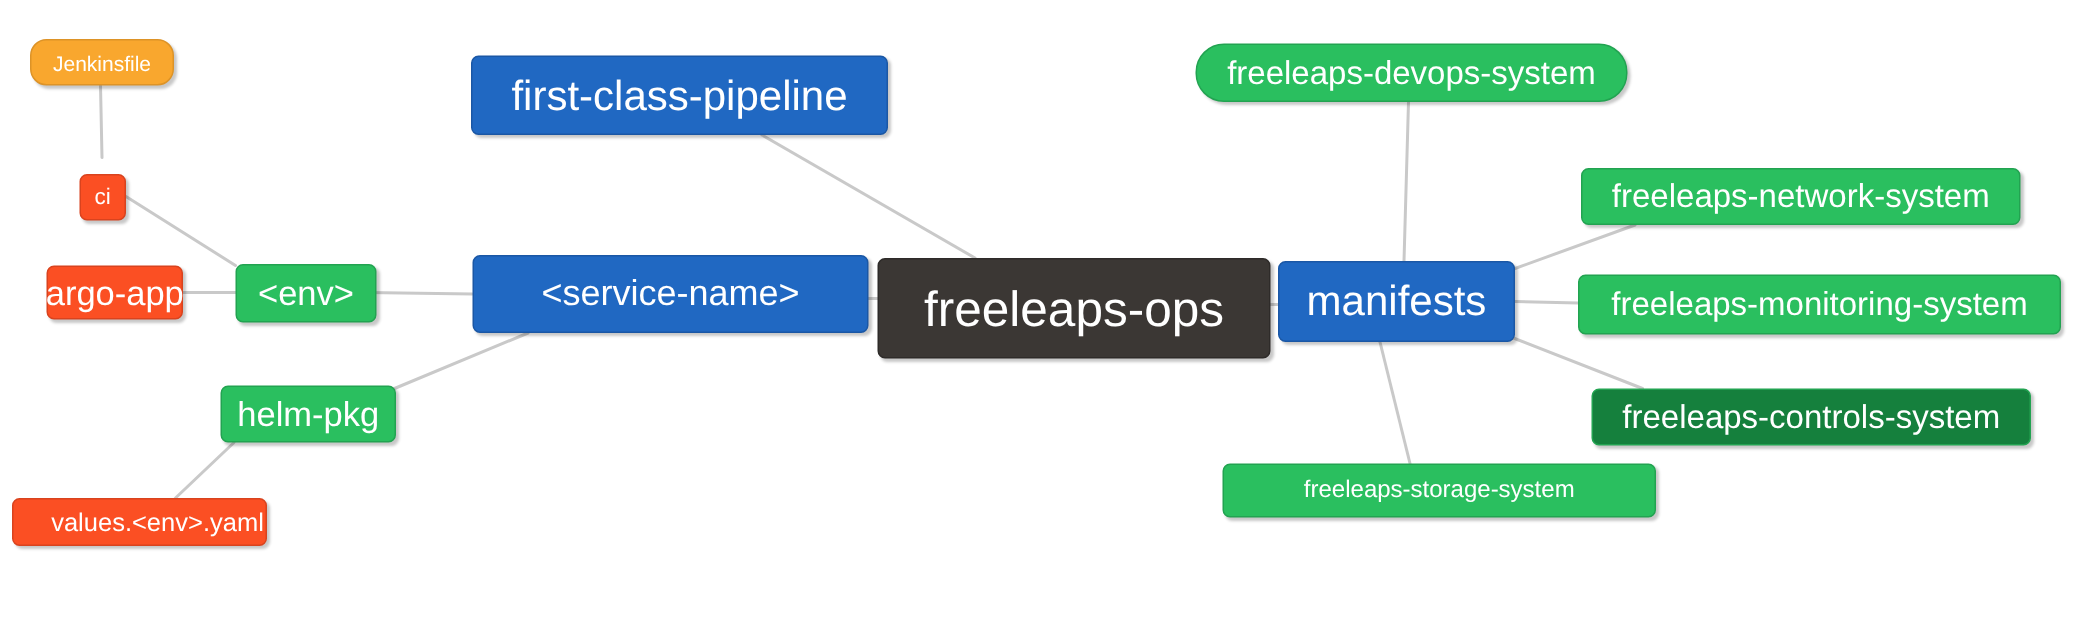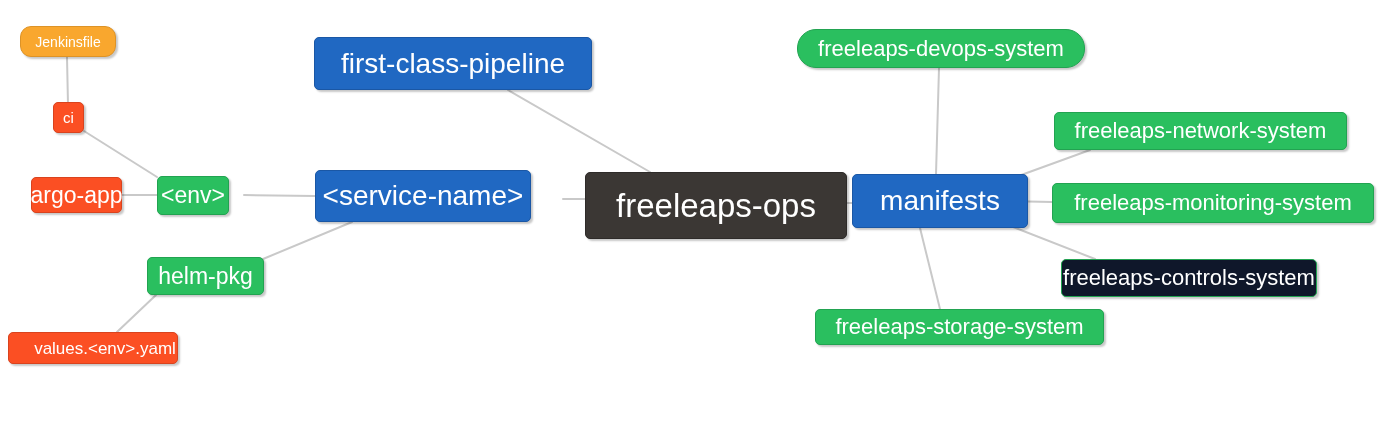--- a/index.html
+++ b/index.html
@@ -55,27 +55,27 @@
       <line x1="847" y1="203" x2="852" y2="203" stroke="#C9C9C9" stroke-width="2" stroke-linecap="round"></line>
       <line x1="936" y1="174" x2="939" y2="68" stroke="#C9C9C9" stroke-width="2" stroke-linecap="round"></line>
       <line x1="1010" y1="179" x2="1090" y2="150" stroke="#C9C9C9" stroke-width="2" stroke-linecap="round"></line>
       <line x1="1010" y1="201" x2="1052" y2="202" stroke="#C9C9C9" stroke-width="2" stroke-linecap="round"></line>
       <line x1="1008" y1="225" x2="1095" y2="259" stroke="#C9C9C9" stroke-width="2" stroke-linecap="round"></line>
       <line x1="920" y1="228" x2="940" y2="309" stroke="#C9C9C9" stroke-width="2" stroke-linecap="round"></line>
     </svg>
   <div class="nodes">
       <div class="node" style="left: 585px; top: 172px; width: 262px; height: 67px; font-size: 33px; background: rgb(59, 55, 52); border-color: rgb(46, 43, 41); color: rgb(255, 255, 255);">freeleaps-ops</div>
       <div class="node" style="left: 314px; top: 37px; width: 278px; height: 53px; font-size: 28px; background: rgb(32, 104, 194); border-color: rgb(26, 87, 165); color: rgb(255, 255, 255);">first-class-pipeline</div>
-      <div class="node" style="left: 315px; top: 170px; width: 216px; height: 52px; font-size: 28px; background: rgb(32, 104, 194); border-color: rgb(26, 87, 165); color: rgb(255, 255, 255);">&lt;service-name&gt;</div>
-      <div class="node" style="left: 852px; top: 174px; width: 176px; height: 54px; font-size: 28px; background: rgb(32, 104, 194); border-color: rgb(26, 87, 165); color: rgb(255, 255, 255);">manifests</div>
-      <div class="node" style="left: 157px; top: 176px; width: 72px; height: 39px; font-size: 23px; background: rgb(42, 191, 95); border-color: rgb(34, 163, 81); color: rgb(255, 255, 255);">&lt;env&gt;</div>
+      <div class="node" style="left: 315px; top: 170px; width: 264px; height: 52px; font-size: 24px; background: rgb(32, 104, 194); border-color: rgb(26, 87, 165); color: rgb(255, 255, 255);">&lt;service-name&gt;</div>
+      <div class="node" style="left: 852px; top: 174px; width: 158px; height: 54px; font-size: 28px; background: rgb(32, 104, 194); border-color: rgb(26, 87, 165); color: rgb(255, 255, 255);">manifests</div>
+      <div class="node" style="left: 157px; top: 176px; width: 94px; height: 39px; font-size: 23px; background: rgb(42, 191, 95); border-color: rgb(34, 163, 81); color: rgb(255, 255, 255);">&lt;env&gt;</div>
       <div class="node" style="left: 147px; top: 257px; width: 117px; height: 38px; font-size: 23px; background: rgb(42, 191, 95); border-color: rgb(34, 163, 81); color: rgb(255, 255, 255);">helm-pkg</div>
-      <div class="node" style="left: 53px; top: 102px; width: 31px; height: 31px; font-size: 15px; background: rgb(251, 79, 35); border-color: rgb(217, 67, 30); color: rgb(255, 255, 255);">ci</div>
+      <div class="node" style="left: 53px; top: 116px; width: 31px; height: 31px; font-size: 15px; background: rgb(251, 79, 35); border-color: rgb(217, 67, 30); color: rgb(255, 255, 255);">ci</div>
       <div class="node" style="left: 31px; top: 177px; width: 91px; height: 36px; font-size: 23px; background: rgb(251, 79, 35); border-color: rgb(217, 67, 30); color: rgb(255, 255, 255);">argo-app</div>
       <div class="node" style="left: 8px; top: 332px; width: 170px; height: 32px; font-size: 17px; background: rgb(251, 79, 35); border-color: rgb(217, 67, 30); color: rgb(255, 255, 255); padding-left: 24px;">values.&lt;env&gt;.yaml</div>
       <div class="node" style="left: 20px; top: 26px; width: 96px; height: 31px; font-size: 14px; background: rgb(249, 167, 46); border-color: rgb(221, 147, 39); color: rgb(255, 255, 255); border-radius: 11px;">Jenkinsfile</div>
       <div class="node" style="left: 797px; top: 29px; width: 288px; height: 39px; font-size: 22px; background: rgb(42, 191, 95); border-color: rgb(34, 163, 81); color: rgb(255, 255, 255); border-radius: 19px;">freeleaps-devops-system</div>
       <div class="node" style="left: 1054px; top: 112px; width: 293px; height: 38px; font-size: 22px; background: rgb(42, 191, 95); border-color: rgb(34, 163, 81); color: rgb(255, 255, 255);">freeleaps-network-system</div>
       <div class="node" style="left: 1052px; top: 183px; width: 322px; height: 40px; font-size: 22px; background: rgb(42, 191, 95); border-color: rgb(34, 163, 81); color: rgb(255, 255, 255);">freeleaps-monitoring-system</div>
-      <div class="node" style="left: 1061px; top: 259px; width: 256px; height: 38px; font-size: 22px; background: #0f172a; border-color: rgb(34, 163, 81); color: rgb(255, 255, 255);">freeleaps-controls-system</div>
-      <div class="node" style="left: 815px; top: 309px; width: 289px; height: 36px; font-size: 22px; background: rgb(42, 191, 95); border-color: rgb(34, 163, 81); color: rgb(255, 255, 255);">freeleaps-storage-system</div>
+      <div class="node" style="left: 1061px; top: 259px; width: 293px; height: 38px; font-size: 22px; background: #15803d; border-color: rgb(34, 163, 81); color: rgb(255, 255, 255);">freeleaps-controls-system</div>
+      <div class="node" style="left: 815px; top: 309px; width: 289px; height: 36px; font-size: 16px; background: rgb(42, 191, 95); border-color: rgb(34, 163, 81); color: rgb(255, 255, 255);">freeleaps-storage-system</div>
     </div>
 </div>
 
 </body></html>

